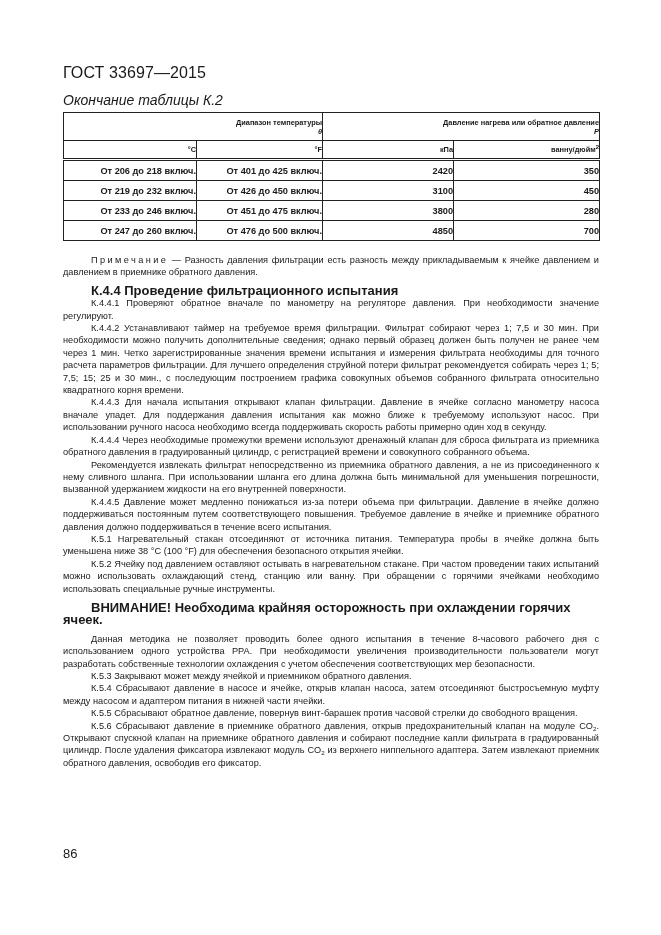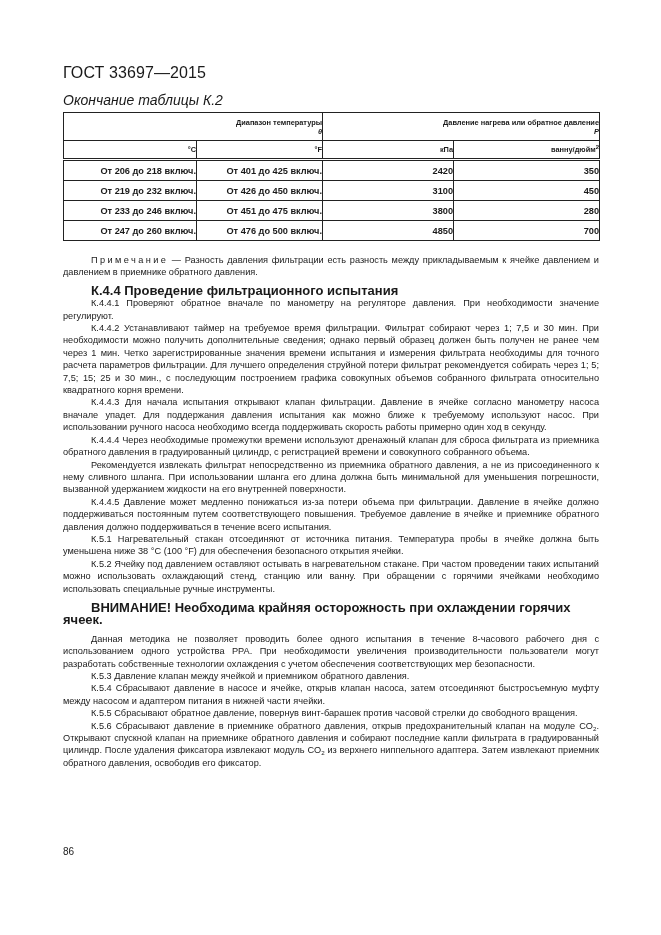--- a/index.html
+++ b/index.html
@@ -15,21 +15,21 @@
   table.k2 tr.row td { height: 19px; }
   .sym { font-style: italic; display: block; }
   sup { font-size: 6px; vertical-align: 3px; line-height: 0; }
   sub { font-size: 6.2px; vertical-align: -2px; line-height: 0; }
   .body { position: absolute; left: 63px; top: 248px; width: 536px; font-size: 9.2px; line-height: 12.4px; }
   .body p { margin: 0; text-align: justify; text-indent: 28px; }
   .body p.gap { margin-top: 6px; }
   .body h3 { margin: 6px 0 0 0; font-size: 13px; font-weight: bold; text-indent: 28px; line-height: 12.4px; }
   .body h3.warn { margin: 7px 0 6px 0; }
   .spaced { letter-spacing: 2.4px; }
-  .page-num { position: absolute; left: 63px; top: 846px; font-size: 10px; }
+  .page-num { position: absolute; left: 63px; top: 846px; font-size: 13px; }
   col.c1 { width: 133px; } col.c2 { width: 126px; } col.c3 { width: 131px; } col.c4 { width: 146px; }
 </style>
 </head>
 <body>
 
 <div class="doc-title">ГОСТ 33697—2015</div>
 <div class="table-caption">Окончание таблицы К.2</div>
 
 <table class="k2">
   <colgroup>
@@ -88,19 +88,19 @@
   <p>К.4.4.1 Проверяют обратное вначале по манометру на регуляторе давления. При необходимости значение регулируют.</p>
   <p>К.4.4.2 Устанавливают таймер на требуемое время фильтрации. Фильтрат собирают через 1; 7,5 и 30 мин. При необходимости можно получить дополнительные сведения; однако первый образец должен быть получен не ранее чем через 1 мин. Четко зарегистрированные значения времени испытания и измерения фильтрата необходимы для точного расчета параметров фильтрации. Для лучшего определения струйной потери фильтрат рекомендуется собирать через 1; 5; 7,5; 15; 25 и 30 мин., с последующим построением графика совокупных объемов собранного фильтрата относительно квадратного корня времени.</p>
   <p>К.4.4.3 Для начала испытания открывают клапан фильтрации. Давление в ячейке согласно манометру насоса вначале упадет. Для поддержания давления испытания как можно ближе к требуемому используют насос. При использовании ручного насоса необходимо всегда поддерживать скорость работы примерно один ход в секунду.</p>
   <p>К.4.4.4 Через необходимые промежутки времени используют дренажный клапан для сброса фильтрата из приемника обратного давления в градуированный цилиндр, с регистрацией времени и совокупного собранного объема.</p>
   <p>Рекомендуется извлекать фильтрат непосредственно из приемника обратного давления, а не из присоединенного к нему сливного шланга. При использовании шланга его длина должна быть минимальной для уменьшения погрешности, вызванной удержанием жидкости на его внутренней поверхности.</p>
   <p>К.4.4.5 Давление может медленно понижаться из-за потери объема при фильтрации. Давление в ячейке должно поддерживаться постоянным путем соответствующего повышения. Требуемое давление в ячейке и приемнике обратного давления должно поддерживаться в течение всего испытания.</p>
   <p>К.5.1 Нагревательный стакан отсоединяют от источника питания. Температура пробы в ячейке должна быть уменьшена ниже 38 °С (100 °F) для обеспечения безопасного открытия ячейки.</p>
   <p>К.5.2 Ячейку под давлением оставляют остывать в нагревательном стакане. При частом проведении таких испытаний можно использовать охлаждающий стенд, станцию или ванну. При обращении с горячими ячейками необходимо использовать специальные ручные инструменты.</p>
   <h3 class="warn">ВНИМАНИЕ! Необходима крайняя осторожность при охлаждении горячих ячеек.</h3>
   <p>Данная методика не позволяет проводить более одного испытания в течение 8-часового рабочего дня с использованием одного устройства PPA. При необходимости увеличения производительности пользователи могут разработать собственные технологии охлаждения с учетом обеспечения соответствующих мер безопасности.</p>
-  <p>К.5.3 Давление клапан между ячейкой и приемником обратного давления.</p>
+  <p>К.5.3 Закрывают может между ячейкой и приемником обратного давления.</p>
   <p>К.5.4 Сбрасывают давление в насосе и ячейке, открыв клапан насоса, затем отсоединяют быстросъемную муфту между насосом и адаптером питания в нижней части ячейки.</p>
   <p>К.5.5 Сбрасывают обратное давление, повернув винт-барашек против часовой стрелки до свободного вращения.</p>
   <p><span>К.5.6 Сбрасывают давление в приемнике обратного давления, открыв предохранительный клапан на модуле CO</span><sub>2</sub><span>. Открывают спускной клапан на приемнике обратного давления и собирают последние капли фильтрата в градуированный цилиндр. После удаления фиксатора извлекают модуль CO</span><sub>2</sub><span> из верхнего ниппельного адаптера. Затем извлекают приемник обратного давления, освободив его фиксатор.</span></p>
 </div>
 
 <div class="page-num">86</div>
 
 </body></html>

